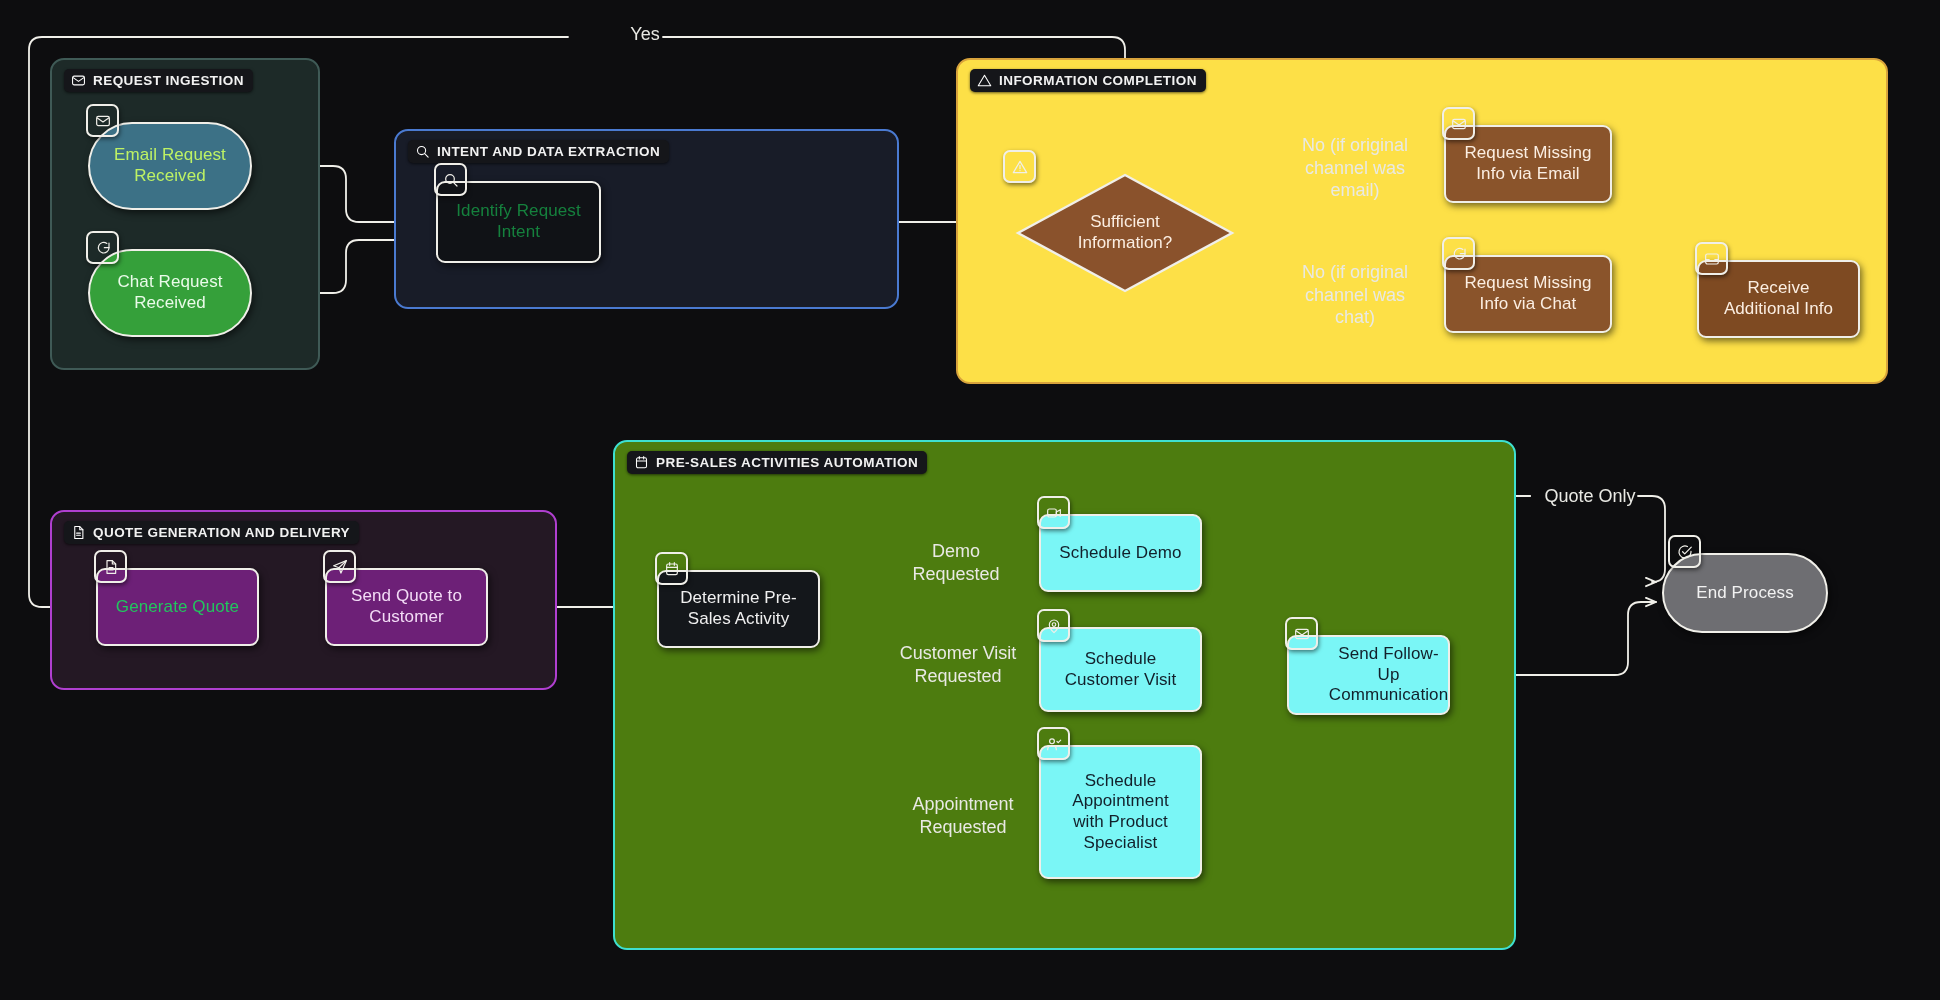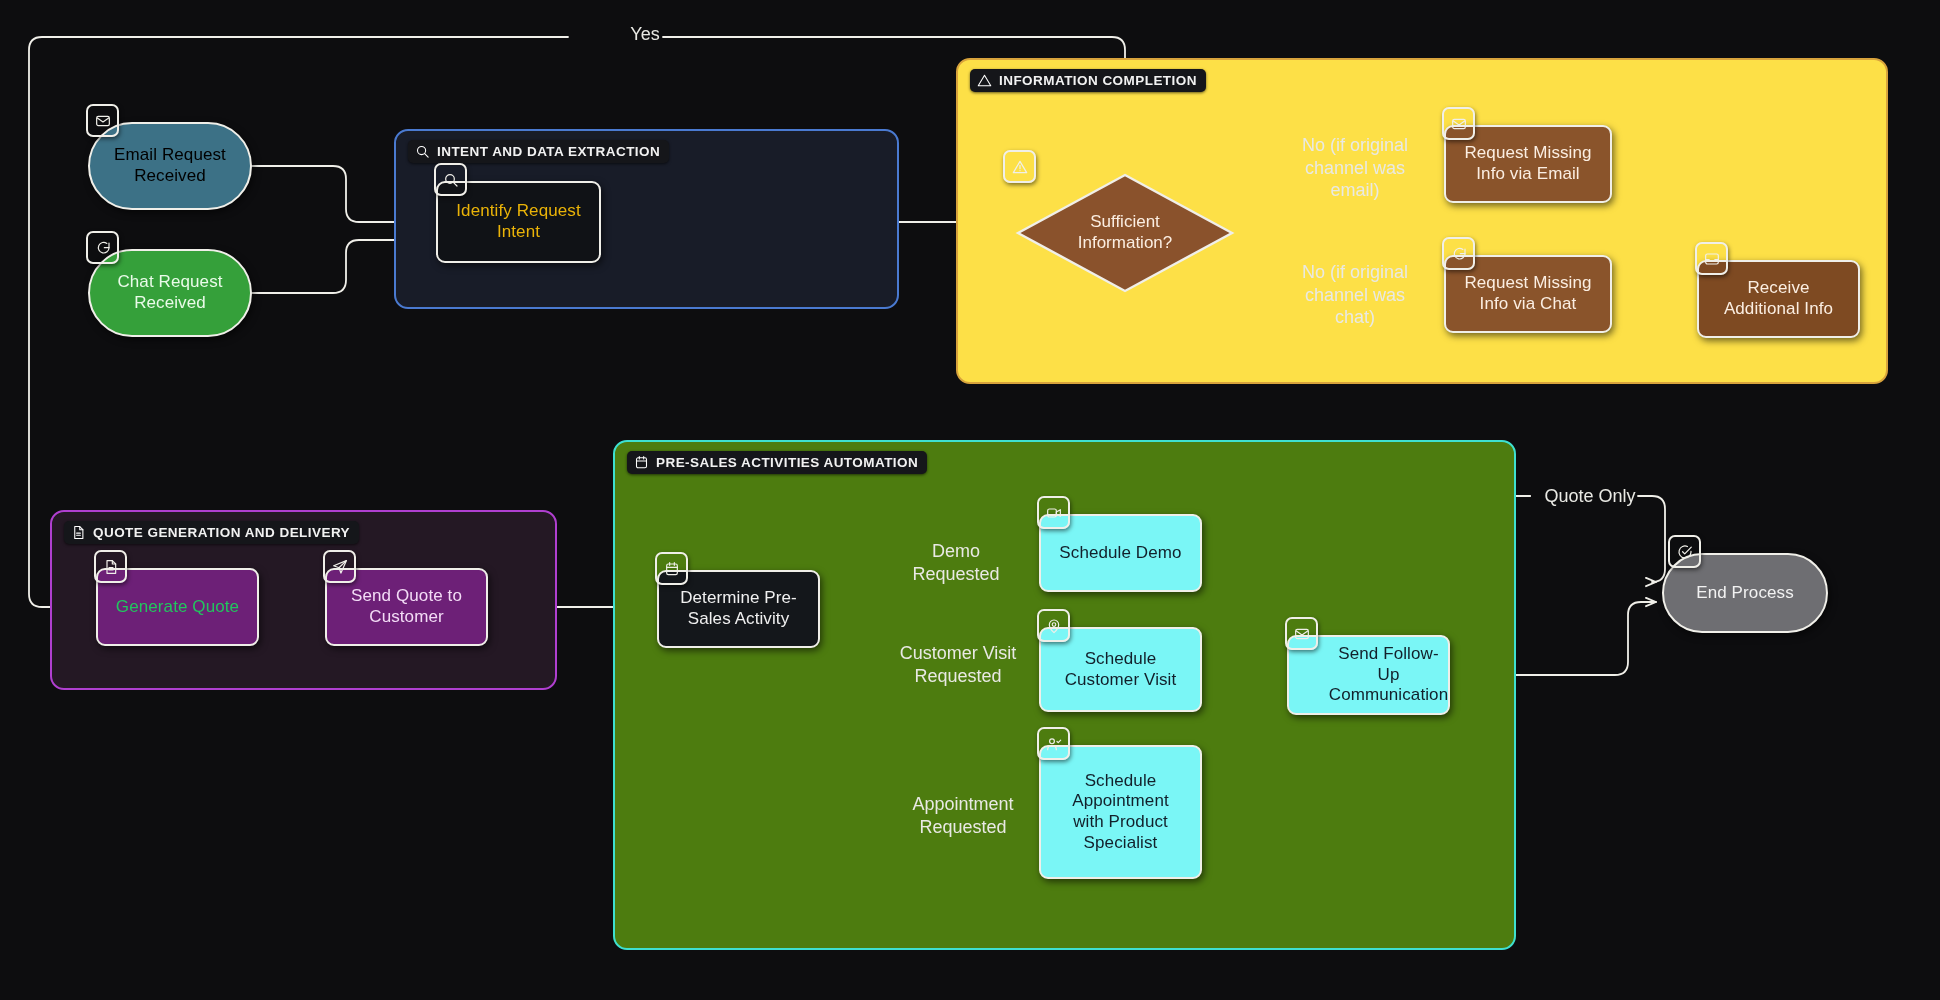--- a/index.html
+++ b/index.html
@@ -99,20 +99,31 @@
       
       <path d="M1202,553 L1245,553 Q1258,553 1258,566 L1258,648 Q1258,661 1271,661 L1281,661" marker-end="url(#ah)"></path>
       <path d="M1202,669 L1240,669 Q1253,669 1253,676 L1253,669 Q1253,676 1266,676 L1281,676" marker-end="url(#ah)"></path>
       <path d="M1202,811 L1245,811 Q1258,811 1258,798 L1258,704 Q1258,691 1271,691 L1281,691" marker-end="url(#ah)"></path>
 
       
       <path d="M1450,675 L1615,675 Q1628,675 1628,662 L1628,615 Q1628,602 1641,602 L1656,602" marker-end="url(#ah)"></path>
     </g>
   </svg>
 
+  <div class="cluster" id="c0" style="left: 50px; top: 58px; width: 270px; height: 312px; background: rgb(29, 42, 40); border: 2px solid rgb(63, 90, 86);">
+    <div class="cluster-title" style="left: 12px; top: 9px;">
+      <span class="ci">
+          <svg viewBox="0 0 24 24">
+            <rect x="2.5" y="5" width="19" height="14" rx="2.5"></rect>
+            <path d="M3.5 7.5 12 13.5 20.5 7.5"></path>
+          </svg>
+        </span>
+      <span>REQUEST INGESTION</span>
+    </div>
+  </div>
   <div class="cluster" id="c1" style="left: 394px; top: 129px; width: 505px; height: 180px; background: rgb(24, 28, 40); border: 2px solid rgb(74, 122, 209);">
     <div class="cluster-title" style="left: 12px; top: 9px;">
       <span class="ci">
           <svg viewBox="0 0 24 24">
             <circle cx="10.5" cy="10.5" r="6.5"></circle>
             <path d="M15.5 15.5 21 21"></path>
           </svg>
         </span>
       <span>INTENT AND DATA EXTRACTION</span>
     </div>
@@ -144,41 +155,41 @@
       <span class="ci">
           <svg viewBox="0 0 24 24">
             <rect x="4" y="4.5" width="16" height="16" rx="2.5"></rect>
             <path d="M4 9.5h16M8.5 2.5v4M15.5 2.5v4"></path>
           </svg>
         </span>
       <span>PRE-SALES ACTIVITIES AUTOMATION</span>
     </div>
   </div>
 
-  <div class="node stadium" id="n0" style="left: 88px; top: 122px; width: 164px; height: 88px; background: rgb(60, 113, 134); color: #000000;">
+  <div class="node stadium" id="n0" style="left: 88px; top: 122px; width: 164px; height: 88px; background: rgb(60, 113, 134); color: #bef264;">
     <span class="badge">
         <svg viewBox="0 0 24 24" stroke="#f0efe9">
           <rect x="2.5" y="5" width="19" height="14" rx="2.5"></rect>
           <path d="M3.5 7.5 12 13.5 20.5 7.5"></path>
         </svg>
       </span>
     <span style="white-space: pre-line;">Email Request
 Received</span>
   </div>
   <div class="node stadium" id="n1" style="left: 88px; top: 249px; width: 164px; height: 88px; background: rgb(53, 160, 58); color: rgb(234, 251, 233);">
     <span class="badge">
         <svg viewBox="0 0 24 24" stroke="#f0efe9">
           <path d="M21 11.5a8 8 0 1 1-3.2-6.4"></path>
           <path d="M21 4.5v7h-7"></path>
         </svg>
       </span>
     <span style="white-space: pre-line;">Chat Request
 Received</span>
   </div>
-  <div class="node" id="n2" style="left: 436px; top: 181px; width: 165px; height: 82px; background: rgb(16, 18, 22); color: #eab308;">
+  <div class="node" id="n2" style="left: 436px; top: 181px; width: 165px; height: 82px; background: rgb(16, 18, 22); color: #15803d;">
     <span class="badge">
         <svg viewBox="0 0 24 24" stroke="#f0efe9">
           <circle cx="10.5" cy="10.5" r="6.5"></circle>
           <path d="M15.5 15.5 21 21"></path>
         </svg>
       </span>
     <span style="white-space: pre-line;">Identify Request
 Intent</span>
   </div>
 

